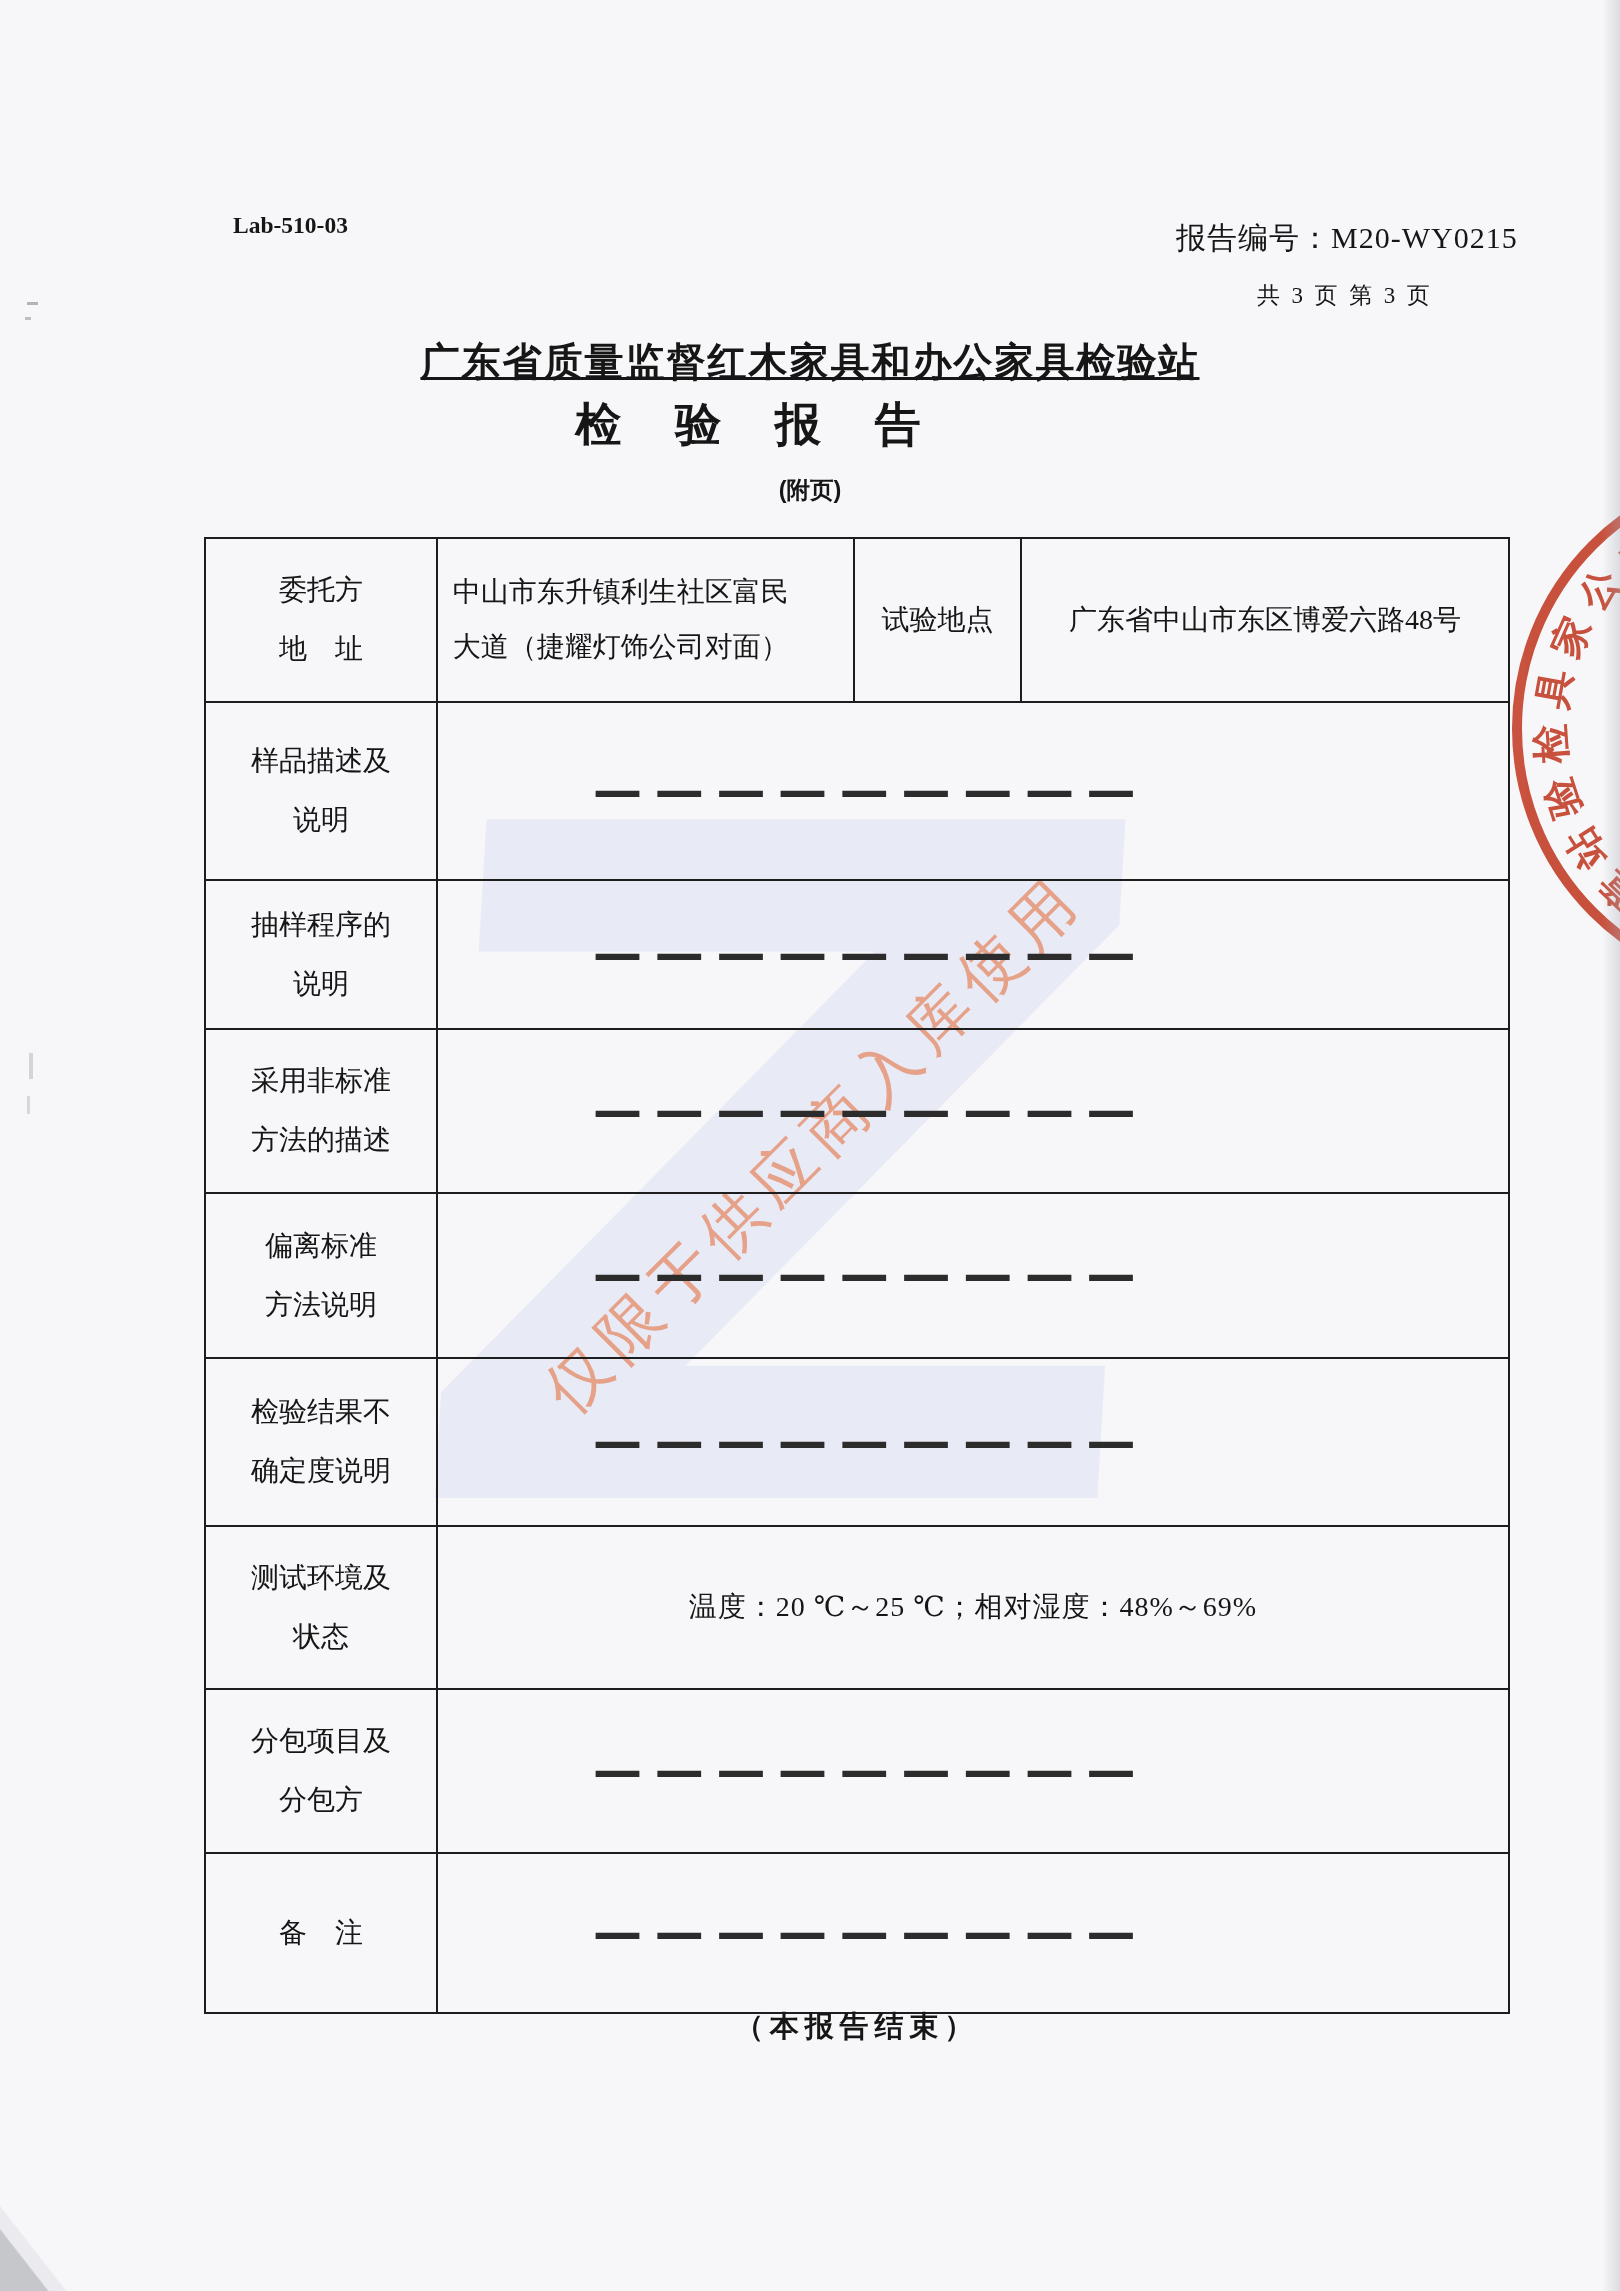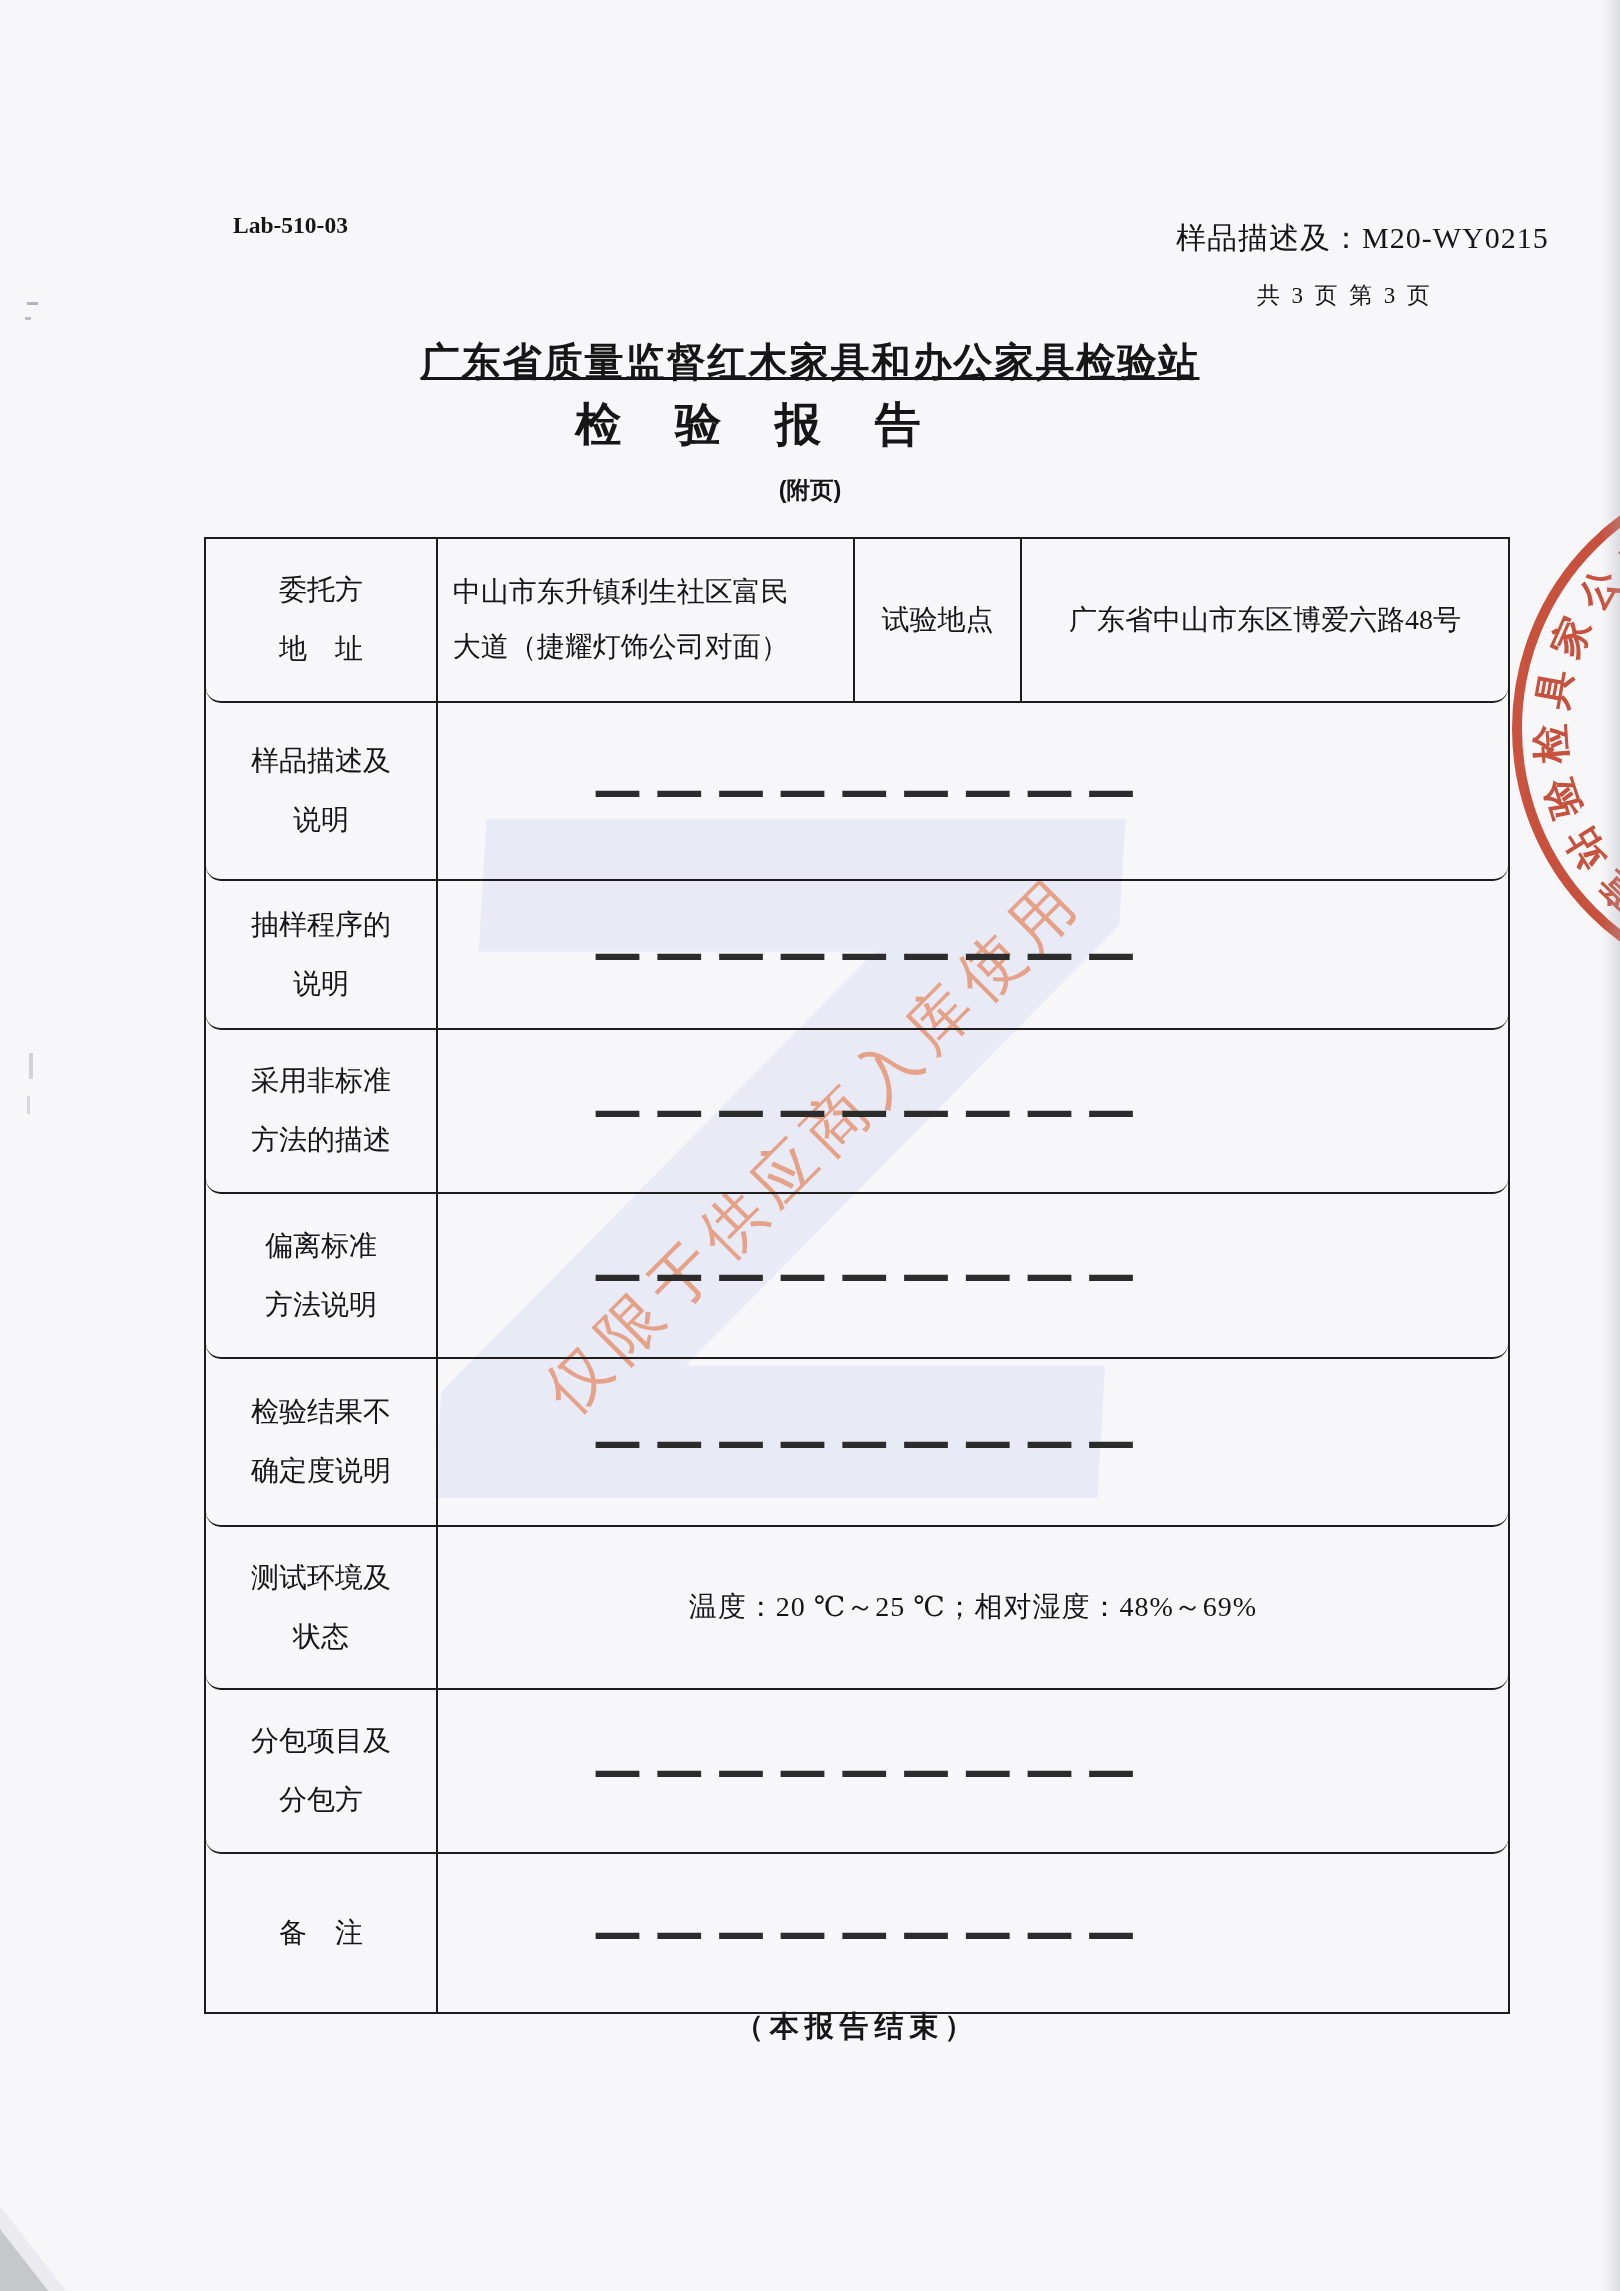--- a/index.html
+++ b/index.html
@@ -31,21 +31,21 @@
   .pagination{position:absolute; left:1257px; top:280px; font-size:23px; z-index:2; letter-spacing:2.9px;}
   .org-title{position:absolute; left:0; top:335px; width:1620px; text-align:center; font-size:39px; letter-spacing:2px; z-index:2;text-decoration:underline;}
   .doc-title{position:absolute; left:0; top:394px; width:1500px; text-align:center; font-size:46px; letter-spacing:3.9px; z-index:2;}
   .doc-subtitle{position:absolute; left:0; top:474px; width:1620px; text-align:center; font-size:23.5px; z-index:2;}
 
   
   .rtable{
     position:absolute; left:204px; top:537px; width:1306px; z-index:2;
     border:2.9px solid #1d1d1d; box-sizing:border-box; background:transparent;
   }
-  .trow{display:flex; border-bottom:2px solid #1d1d1d;border-radius:15px;}
+  .trow{display:flex; border-bottom:2px solid #1d1d1d;}
   .trow:last-child{border-bottom:none;}
   .cell{
     box-sizing:border-box; border-right:2px solid #1d1d1d;
     display:flex; align-items:center; justify-content:center;
     font-size:28px; line-height:2.1; white-space:pre-line; text-align:center;
   }
   .cell:last-child{border-right:none;}
   .lbl{width:232px; flex:0 0 auto;}
   .val{flex:1 1 auto; justify-content:flex-start; position:relative;}
   .r1v1{width:417px; flex:0 0 auto; justify-content:flex-start; text-align:right; padding-left:14.7px; line-height:1.95;}
@@ -99,21 +99,21 @@
 </style>
 </head>
 <body>
 
 <div class="page">
 
   <div class="wm-z">Z</div>
   <div class="wm-pink">仅限于供应商入库使用</div>
 
   <div class="form-code">Lab-510-03</div>
-  <div class="report-no">样品描述及：M20-WY0215</div>
+  <div class="report-no">报告编号：M20-WY0215</div>
   <div class="pagination">共 3 页 第 3 页</div>
   <div class="org-title heiti">广东省质量监督红木家具和办公家具检验站</div>
   <div class="doc-title heiti">检　验　报　告</div>
   <div class="doc-subtitle heiti">(附页)</div>
 
   <div class="rtable">
 
     <div class="trow" style="height:162px">
       <div class="cell lbl">委托方
 地　址</div>

